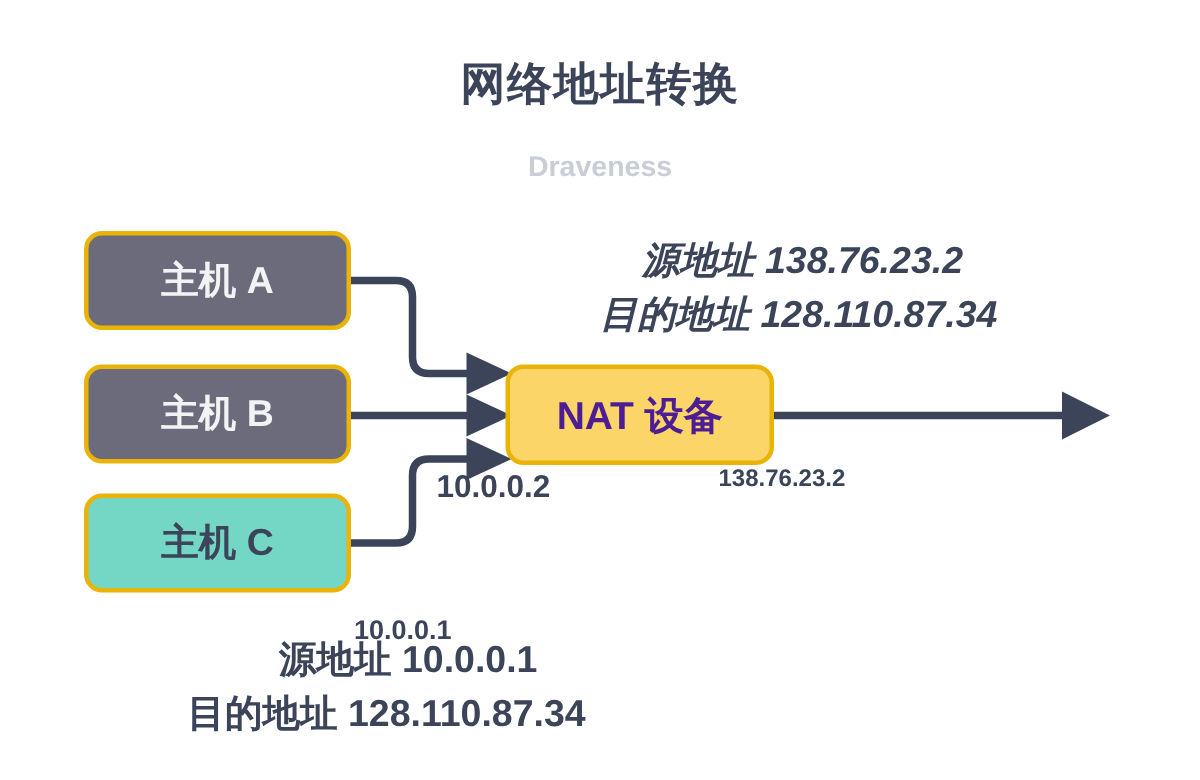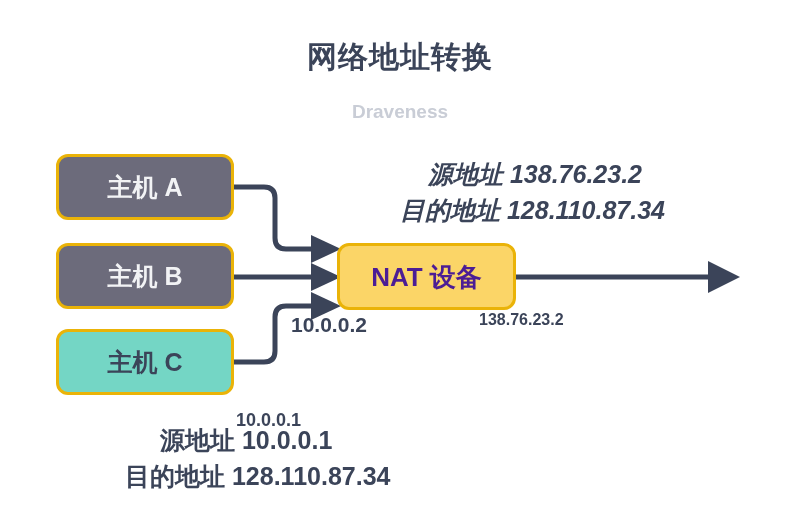--- a/index.html
+++ b/index.html
@@ -106,21 +106,21 @@
   #label-top-right .line1 { display: block; margin-left: 28px; }
   #label-top-right .line2 { display: block; }
 
   #label-bottom {
     left: 125px;
     top: 406px;
     font-size: 25px;
     line-height: 36px;
     text-align: left;
   }
-  #label-bottom .line1 { display: block; margin-left: 35px; }
+  #label-bottom .line1 { display: block; margin-left: 61px; }
   #label-bottom .line2 { display: block; }
 
   #label-ip-c {
     left: 236px;
     top: 360px;
     font-size: 18px;
     margin-top: 35px;
   }
   #label-ip-a {
     left: 291px;

